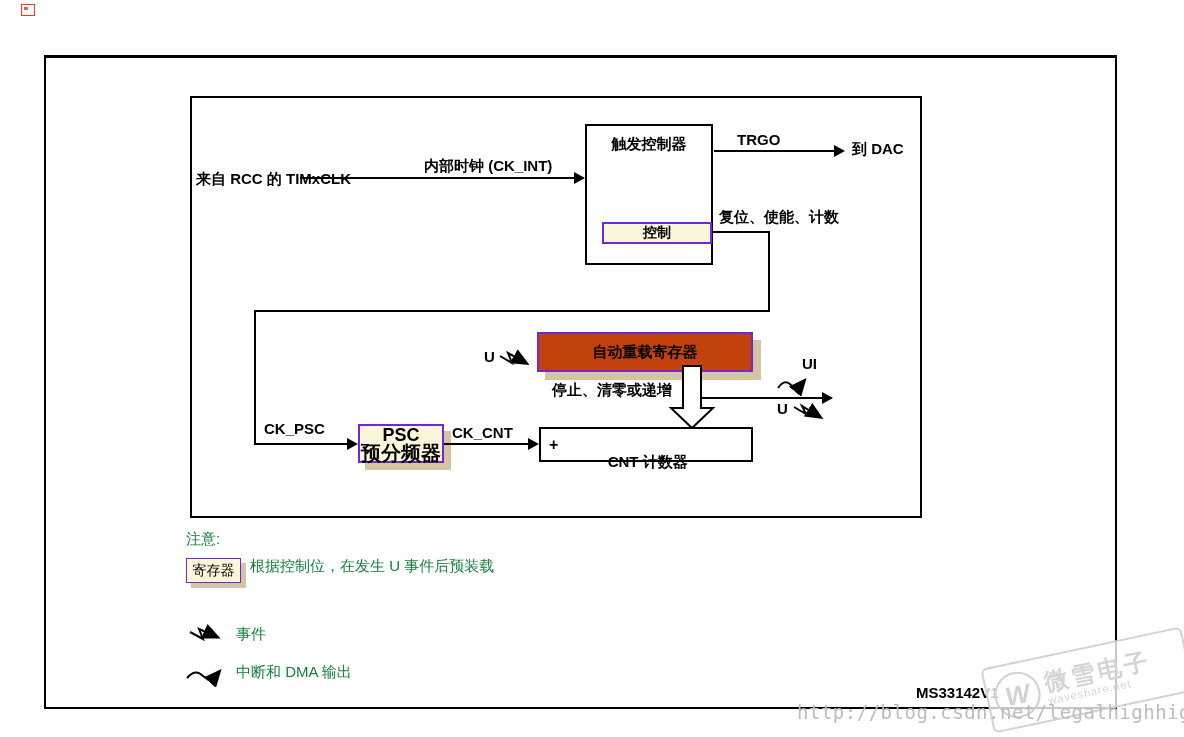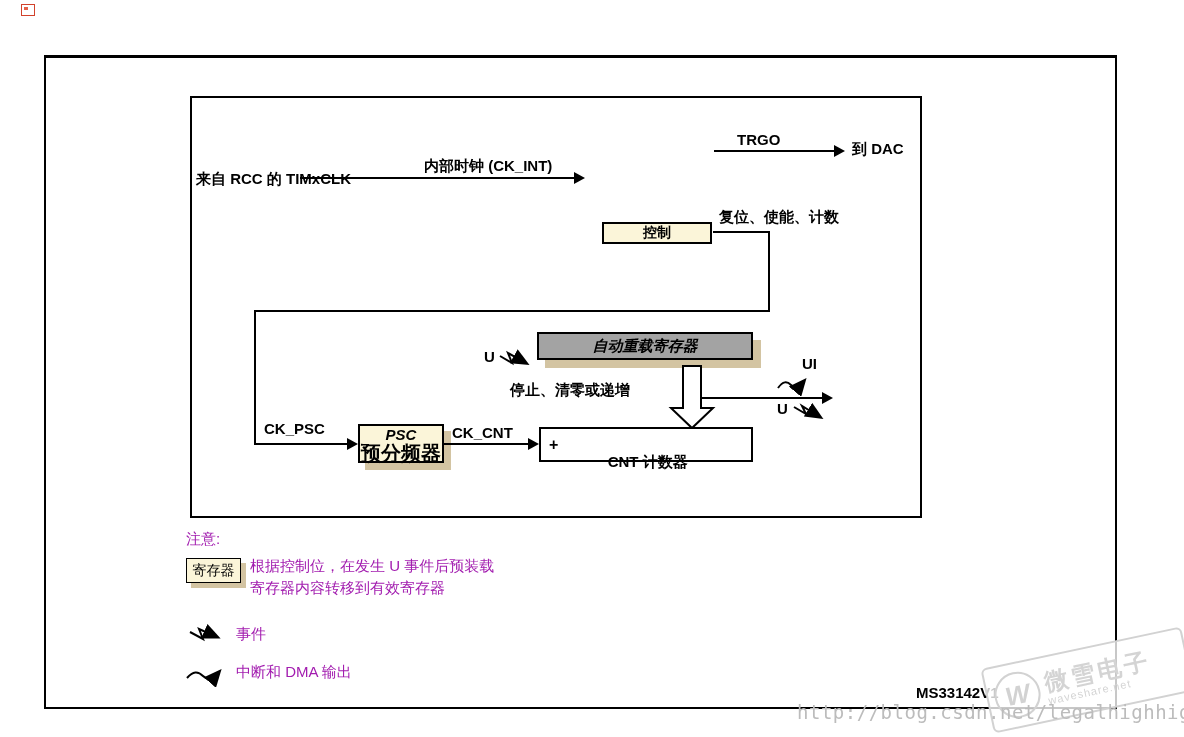--- a/index.html
+++ b/index.html
@@ -10,34 +10,34 @@
     font-family:"Liberation Sans", sans-serif;
     color:#000;
     overflow:hidden;
   }
   .abs{position:absolute;}
   .lbl{position:absolute;white-space:nowrap;font-size:15px;font-weight:bold;color:#000;}
   .hline{position:absolute;height:2px;background:#000;}
   .vline{position:absolute;width:2px;background:#000;}
   .arrow-r{position:absolute;width:0;height:0;border-top:6px solid transparent;border-bottom:6px solid transparent;border-left:11px solid #000;}
   .box{position:absolute;border:2px solid #000;background:#fff;box-sizing:border-box;}
-  .ybox{position:absolute;border:2px solid #000000;box-sizing:border-box;display:flex;align-items:center;justify-content:center;font-weight:bold;font-size:15px;}
+  .ybox{position:absolute;border:2px solid #6d28d9;box-sizing:border-box;display:flex;align-items:center;justify-content:center;font-weight:bold;font-size:15px;}
   #page-title{
     position:absolute;top:24px;left:44px;width:1073px;
     text-align:center;font-size:22px;font-weight:bold;letter-spacing:1px;
   }
   #outer-frame{
     position:absolute;left:44px;top:55px;width:1073px;height:654px;
     border:2px solid #000;border-top-width:3px;box-sizing:border-box;
   }
   #inner-frame{
     position:absolute;left:190px;top:96px;width:732px;height:422px;
     border:2px solid #000;box-sizing:border-box;background:#fff;
   }
-  .note-text{position:absolute;white-space:nowrap;font-size:15px;color:#a21caf;}
+  .note-text{position:absolute;white-space:nowrap;font-size:15px;color:#15803d;}
   #stamp{
     position:absolute;left:985px;top:647px;width:205px;height:66px;
     transform:rotate(-12deg);
     border:2px solid #d2d2d2;border-radius:6px;
     background:rgba(255,255,255,0.78);
     display:flex;align-items:center;gap:6px;padding:2px 6px;box-sizing:border-box;
     color:#cfcfcf;z-index:5;
   }
   #stamp .logo{
     width:42px;height:42px;border:2px solid #d2d2d2;border-radius:50%;
@@ -77,82 +77,84 @@
 
 
   <div id="outer-frame"></div>
   <div id="inner-frame"></div>
 
   <div class="lbl" style="left:196px;top:170px;">来自 RCC 的 TIMxCLK</div>
   <div class="hline" style="left:300px;top:177px;width:274px;"></div>
   <div class="arrow-r" style="left:574px;top:172px;"></div>
   <div class="lbl" style="left:424px;top:157px;">内部时钟 (CK_INT)</div>
 
+  <div class="box" style="left:585px;top:124px;width:128px;height:141px;">
+    <div style="text-align:center;margin-top:9px;font-weight:bold;font-size:15px;">触发控制器</div>
+  </div>
   <div class="ybox" style="left:602px;top:222px;width:110px;height:22px;background:#FBF5D9;font-size:14px;">
     <span>控制</span>
   </div>
 
   <div class="hline" style="left:714px;top:150px;width:122px;"></div>
   <div class="arrow-r" style="left:834px;top:145px;"></div>
   <div class="lbl" style="left:737px;top:131px;">TRGO</div>
   <div class="lbl" style="left:852px;top:140px;">到 DAC</div>
 
   <div class="lbl" style="left:719px;top:208px;">复位、使能、计数</div>
   <div class="hline" style="left:713px;top:231px;width:57px;"></div>
   <div class="vline" style="left:768px;top:231px;height:81px;"></div>
   <div class="hline" style="left:254px;top:310px;width:516px;"></div>
   <div class="vline" style="left:254px;top:310px;height:135px;"></div>
   <div class="hline" style="left:254px;top:443px;width:94px;"></div>
   <div class="arrow-r" style="left:347px;top:438px;"></div>
   <div class="lbl" style="left:264px;top:420px;">CK_PSC</div>
 
-  <div class="ybox" style="left:537px;top:332px;width:216px;height:28px;background:#a3a3a3;box-shadow:8px 8px 0 #D3C4A2;font-style:italic;">
+  <div class="ybox" style="left:537px;top:332px;width:216px;height:40px;background:#c2410c;box-shadow:8px 8px 0 #D3C4A2;">
     <span>自动重载寄存器</span>
   </div>
   <div class="lbl" style="left:484px;top:348px;">U</div>
   <svg class="abs" style="left:498px;top:350px;" width="40" height="20">
     <polyline points="2,6 14,13 10,3 28,13" fill="none" stroke="#000" stroke-width="2" marker-end="url(#ah)"></polyline>
   </svg>
 
-  <div class="lbl" style="left:510px;top:381px;">停止、清零或递增</div>
+  <div class="lbl" style="left:552px;top:381px;">停止、清零或递增</div>
 
   <svg class="abs" style="left:669px;top:366px;" width="48" height="64">
     <polygon points="14,0 14,42 2,42 23,62 44,42 32,42 32,0" fill="#ffffff" stroke="#000" stroke-width="2"></polygon>
   </svg>
 
   <div class="hline" style="left:701px;top:397px;width:123px;"></div>
   <div class="arrow-r" style="left:822px;top:392px;"></div>
   <div class="lbl" style="left:802px;top:355px;">UI</div>
   <svg class="abs" style="left:776px;top:372px;" width="36" height="22">
     <path d="M2,16 C7,9 11,9 15,13 C19,17 23,15 28,9" fill="none" stroke="#000" stroke-width="2" marker-end="url(#ah)"></path>
   </svg>
   <div class="lbl" style="left:777px;top:400px;">U</div>
   <svg class="abs" style="left:792px;top:402px;" width="36" height="22">
     <polyline points="2,5 14,12 10,4 28,15" fill="none" stroke="#000" stroke-width="2" marker-end="url(#ah)"></polyline>
   </svg>
 
   <div class="ybox" style="left:358px;top:424px;width:86px;height:39px;background:#FBF5D9;box-shadow:7px 7px 0 #D3C4A2;flex-direction:column;line-height:18px;">
-    <span style="font-size:15px;font-style:italic;">PSC</span>
+    <span style="font-size:18px;">PSC</span>
     <span style="font-size:20px;">预分频器</span>
   </div>
   <div class="lbl" style="left:452px;top:424px;">CK_CNT</div>
   <div class="hline" style="left:444px;top:443px;width:86px;"></div>
   <div class="arrow-r" style="left:528px;top:438px;"></div>
 
   <div class="box" style="left:539px;top:427px;width:214px;height:35px;display:flex;align-items:center;">
     <span style="font-weight:bold;font-size:16px;margin-left:8px;">+</span>
     <span style="font-weight:bold;font-size:15px;flex:1;text-align:center;margin-right:14px;margin-top:35px;">CNT 计数器</span>
   </div>
 
   <div class="note-text" style="left:186px;top:530px;">注意:</div>
   <div class="ybox" style="left:186px;top:558px;width:55px;height:25px;background:#FBF5D9;border-width:1.5px;box-shadow:5px 5px 0 #D3C4A2;font-size:14px;font-weight:normal;">
     <span>寄存器</span>
   </div>
   <div class="note-text" style="left:250px;top:557px;">根据控制位，在发生 U 事件后预装载</div>
-  <div class="note-text" style="left:250px;top:579px;">寄存器内容转移到有效寄存器</div>
 
   <svg class="abs" style="left:188px;top:624px;" width="42" height="20">
     <polyline points="2,8 15,15 11,5 29,13" fill="none" stroke="#000" stroke-width="2" marker-end="url(#ah)"></polyline>
   </svg>
   <div class="note-text" style="left:236px;top:625px;">事件</div>
 
   <svg class="abs" style="left:185px;top:663px;" width="46" height="22">
     <path d="M2,15 C8,8 13,8 18,13 C23,18 28,16 34,9" fill="none" stroke="#000" stroke-width="2" marker-end="url(#ah)"></path>
   </svg>
   <div class="note-text" style="left:236px;top:663px;">中断和 DMA 输出</div>

